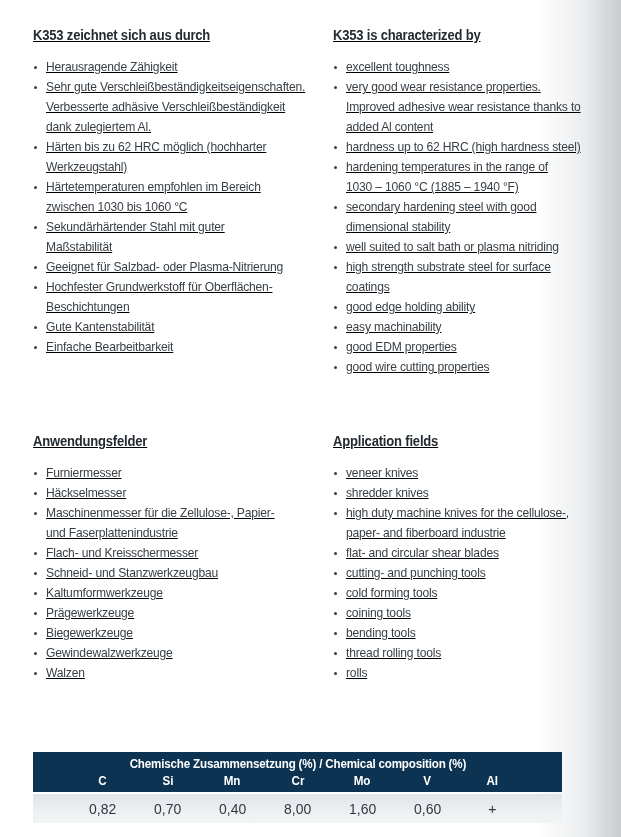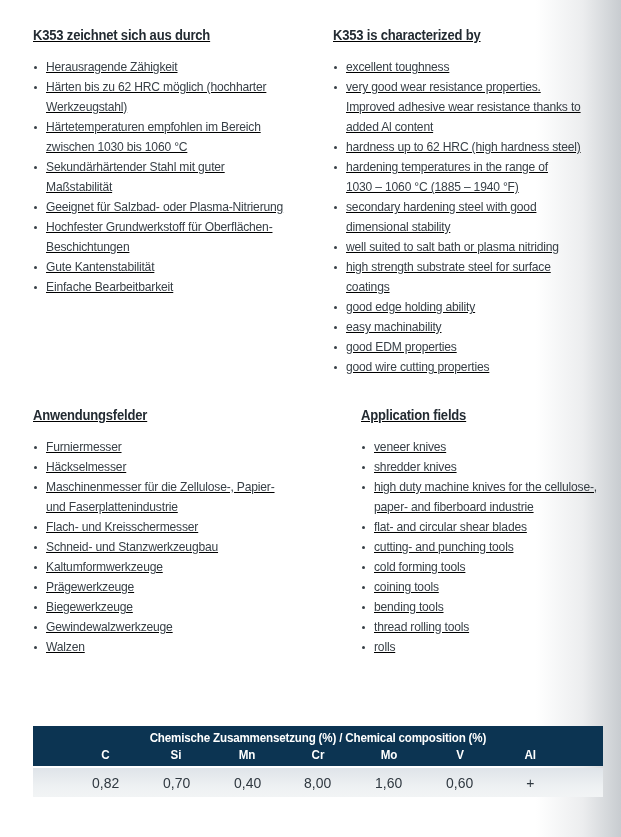--- a/index.html
+++ b/index.html
@@ -27,21 +27,21 @@
     position: absolute;
     left: 33px; top: 27px;
     width: 570px;
     z-index: 1;
     text-decoration: underline;
   }
   .grid {
     display: grid;
     grid-template-columns: 300px 270px;
   }
-  .grid.apps { margin-top: 30px; gap: 28px; }
+  .grid.apps { margin-top: 56px; }
   h2 {
     margin: 0 0 13px 0;
     font-size: 14px;
     line-height: 17px;
     font-weight: bold;
     color: var(--heading-text, #232b32);
     letter-spacing: -0.2px;
     transform: scaleX(0.93);
     transform-origin: 0 0;
     width: max-content;
@@ -64,21 +64,21 @@
   }
   .txt {
     display: inline-block;
     white-space: pre-line;
     width: max-content;
     letter-spacing: -0.2px;
     transform: scaleX(0.93);
     transform-origin: 0 0;
   }
   
-  .chem { margin-top: 69px; width: 570px; }
+  .chem { margin-top: 69px; width: 529px; }
   .chem-head {
     background: var(--table-navy, #0c3452);
     color: #ffffff;
     padding: 4px 0 2px 0;
   }
   .chem-title {
     text-align: center;
     font-size: 12.5px;
     font-weight: bold;
     line-height: 17px;
@@ -117,20 +117,26 @@
 
   <main class="content">
 
     <div class="grid">
       <section>
         <h2>K353 zeichnet sich aus durch</h2>
         <ul>
             <li>
               <span class="dot"></span>
               <span class="txt">Herausragende Zähigkeit</span>
+            </li>
+            <li>
+              <span class="dot"></span>
+              <span class="txt">Sehr gute Verschleißbeständigkeitseigenschaften.
+Verbesserte adhäsive Verschleißbeständigkeit
+dank zulegiertem Al.</span>
             </li>
             <li>
               <span class="dot"></span>
               <span class="txt">Härten bis zu 62 HRC möglich (hochharter
 Werkzeugstahl)</span>
             </li>
             <li>
               <span class="dot"></span>
               <span class="txt">Härtetemperaturen empfohlen im Bereich
 zwischen 1030 bis 1060 °C</span>

